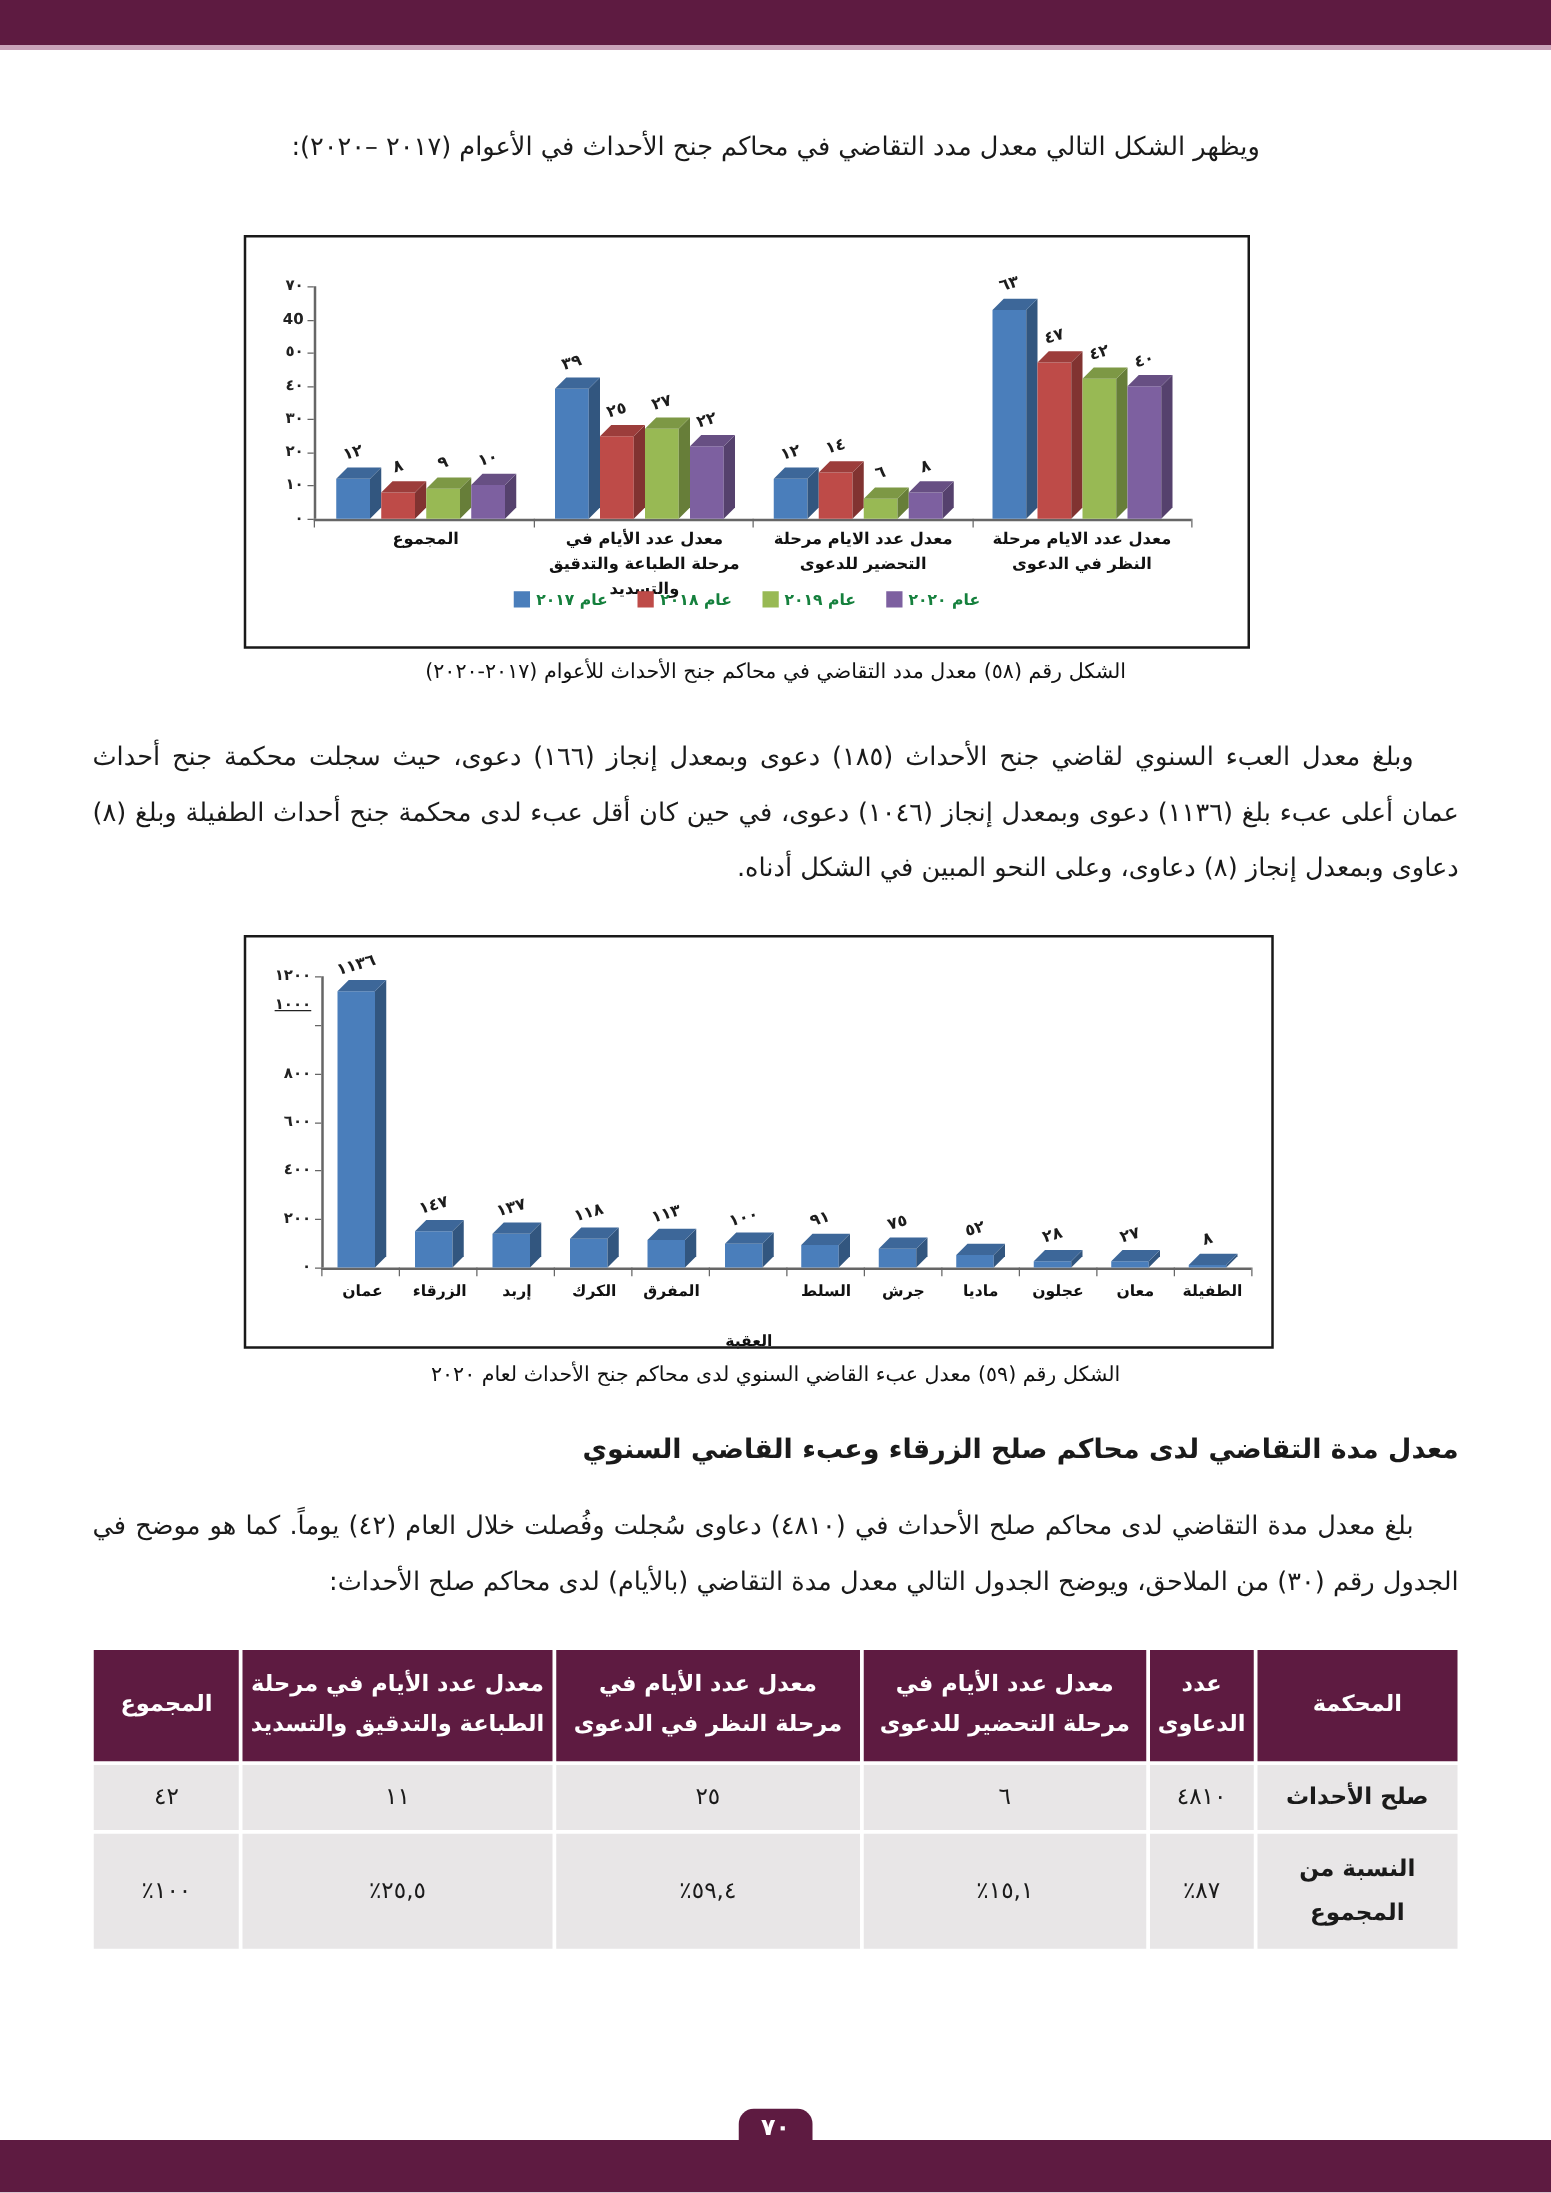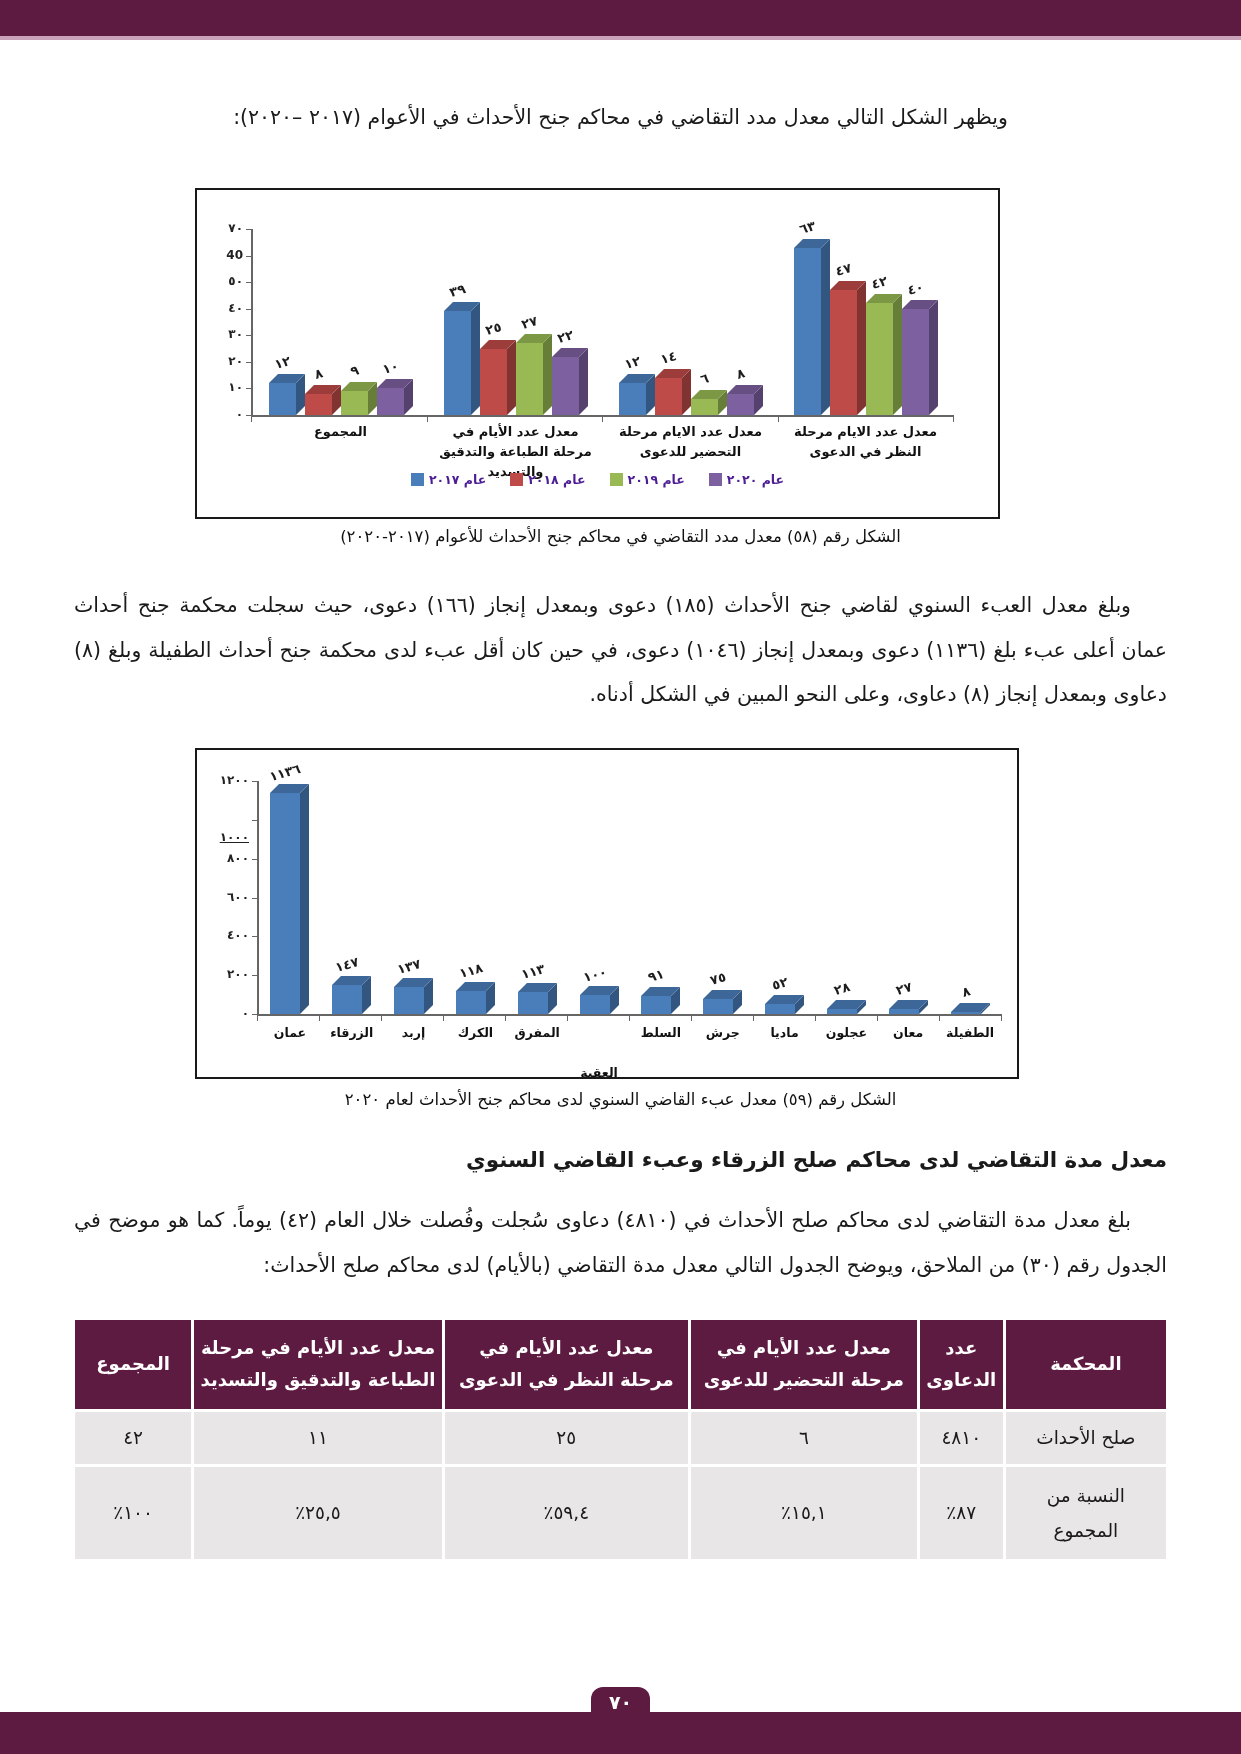--- a/index.html
+++ b/index.html
@@ -32,39 +32,39 @@
   .b3 .topf { transform:skewX(-45deg); transform-origin:0 100%; }
   .b3 .val { position:absolute; text-align:center; font-size:13px; font-weight:bold; color:#1c1c1c;
              transform:rotate(-16deg); white-space:nowrap; }
 
   .cats { position:absolute; display:flex; direction:rtl; }
   .cat { text-align:center; font-size:13px; font-weight:bold; line-height:1.55; color:#111; }
 
   .legend { position:absolute; left:0; right:0; display:flex; direction:ltr; justify-content:center; gap:24px; }
   .leg-item { display:flex; align-items:center; gap:5px; }
   .leg-swatch { width:13px; height:13px; flex:none; }
-  .leg-label { font-size:12.5px; font-weight:bold; color:#4c1d95; direction:rtl; }
+  .leg-label { font-size:12.5px; font-weight:bold; color:#15803d; direction:rtl; }
 
   .caption { left:0; right:0; text-align:center; font-size:16.5px; color:#111; }
   .caption58 { top:527px; }
   .caption59 { top:1090px; }
 
   .body-par { right:74px; left:74px; font-size:20.5px; line-height:2.18; text-align:justify; text-indent:36px; }
   .para1 { top:583px; }
   .para2 { top:1198px; }
 
   .section-heading { top:1147px; right:74px; left:74px; text-align:right; font-size:21.5px; font-weight:bold; }
 
   .table-wrap { top:1317px; left:72px; width:1097px; }
   table { width:100%; border-collapse:separate; border-spacing:3px; background:#fff; }
   th { background:#5e1b41; color:#fff; font-size:18px; font-weight:bold; padding:12px 6px; line-height:1.8; vertical-align:middle; }
   td { background:#e8e6e7; font-size:18.5px; padding:8px 6px; text-align:center; vertical-align:middle; line-height:1.9; }
   tr.r1 td { height:52px; }
   tr.r2 td { height:92px; }
-  td.court { font-weight:normal; }
+  td.court { font-weight:bold; }
 
   .footer-bar { left:0; top:1712px; width:1241px; height:42px; background:#5e1b41; }
   .page-tab { left:591px; top:1687px; width:59px; height:45px; background:#5e1b41;
               border-radius:12px 12px 0 0; color:#fff; font-size:19px; font-weight:bold;
               text-align:center; line-height:30px; }
 </style>
 </head>
 <body>
 
 <div class="abs top-bar"></div>
@@ -229,21 +229,21 @@
     </div>
 </div>
 <p class="abs caption caption58">الشكل رقم (٥٨) معدل مدد التقاضي في محاكم جنح الأحداث للأعوام (٢٠١٧-٢٠٢٠)</p>
 
 <p class="abs body-par para1">وبلغ معدل العبء السنوي لقاضي جنح الأحداث (١٨٥) دعوى وبمعدل إنجاز (١٦٦) دعوى، حيث سجلت محكمة جنح أحداث عمان أعلى عبء بلغ (١١٣٦) دعوى وبمعدل إنجاز (١٠٤٦) دعوى، في حين كان أقل عبء لدى محكمة جنح أحداث الطفيلة وبلغ (٨) دعاوى وبمعدل إنجاز (٨) دعاوى، وعلى النحو المبين في الشكل أدناه.</p>
 
 <div class="abs chart-box chart-box2">
   <div class="plot" id="c2plot">
       <div class="ylab" style="left: 10px; top: 23px; width: 42px;">١٢٠٠</div>
       <div class="ytick" style="left: 55px; top: 31px; width: 5px;"></div>
-      <div class="ylab" style="left: 10px; top: 80px; width: 42px; text-decoration: underline;">١٠٠٠</div>
+      <div class="ylab" style="left: 10px; top: 46px; width: 42px; text-decoration: underline;">١٠٠٠</div>
       <div class="ytick" style="left: 55px; top: 69.8333px; width: 5px;"></div>
       <div class="ylab" style="left: 10px; top: 100.667px; width: 42px;">٨٠٠</div>
       <div class="ytick" style="left: 55px; top: 108.667px; width: 5px;"></div>
       <div class="ylab" style="left: 10px; top: 139.5px; width: 42px;">٦٠٠</div>
       <div class="ytick" style="left: 55px; top: 147.5px; width: 5px;"></div>
       <div class="ylab" style="left: 10px; top: 178.333px; width: 42px;">٤٠٠</div>
       <div class="ytick" style="left: 55px; top: 186.333px; width: 5px;"></div>
       <div class="ylab" style="left: 10px; top: 217.167px; width: 42px;">٢٠٠</div>
       <div class="ytick" style="left: 55px; top: 225.167px; width: 5px;"></div>
       <div class="ylab" style="left: 10px; top: 256px; width: 42px;">٠</div>

